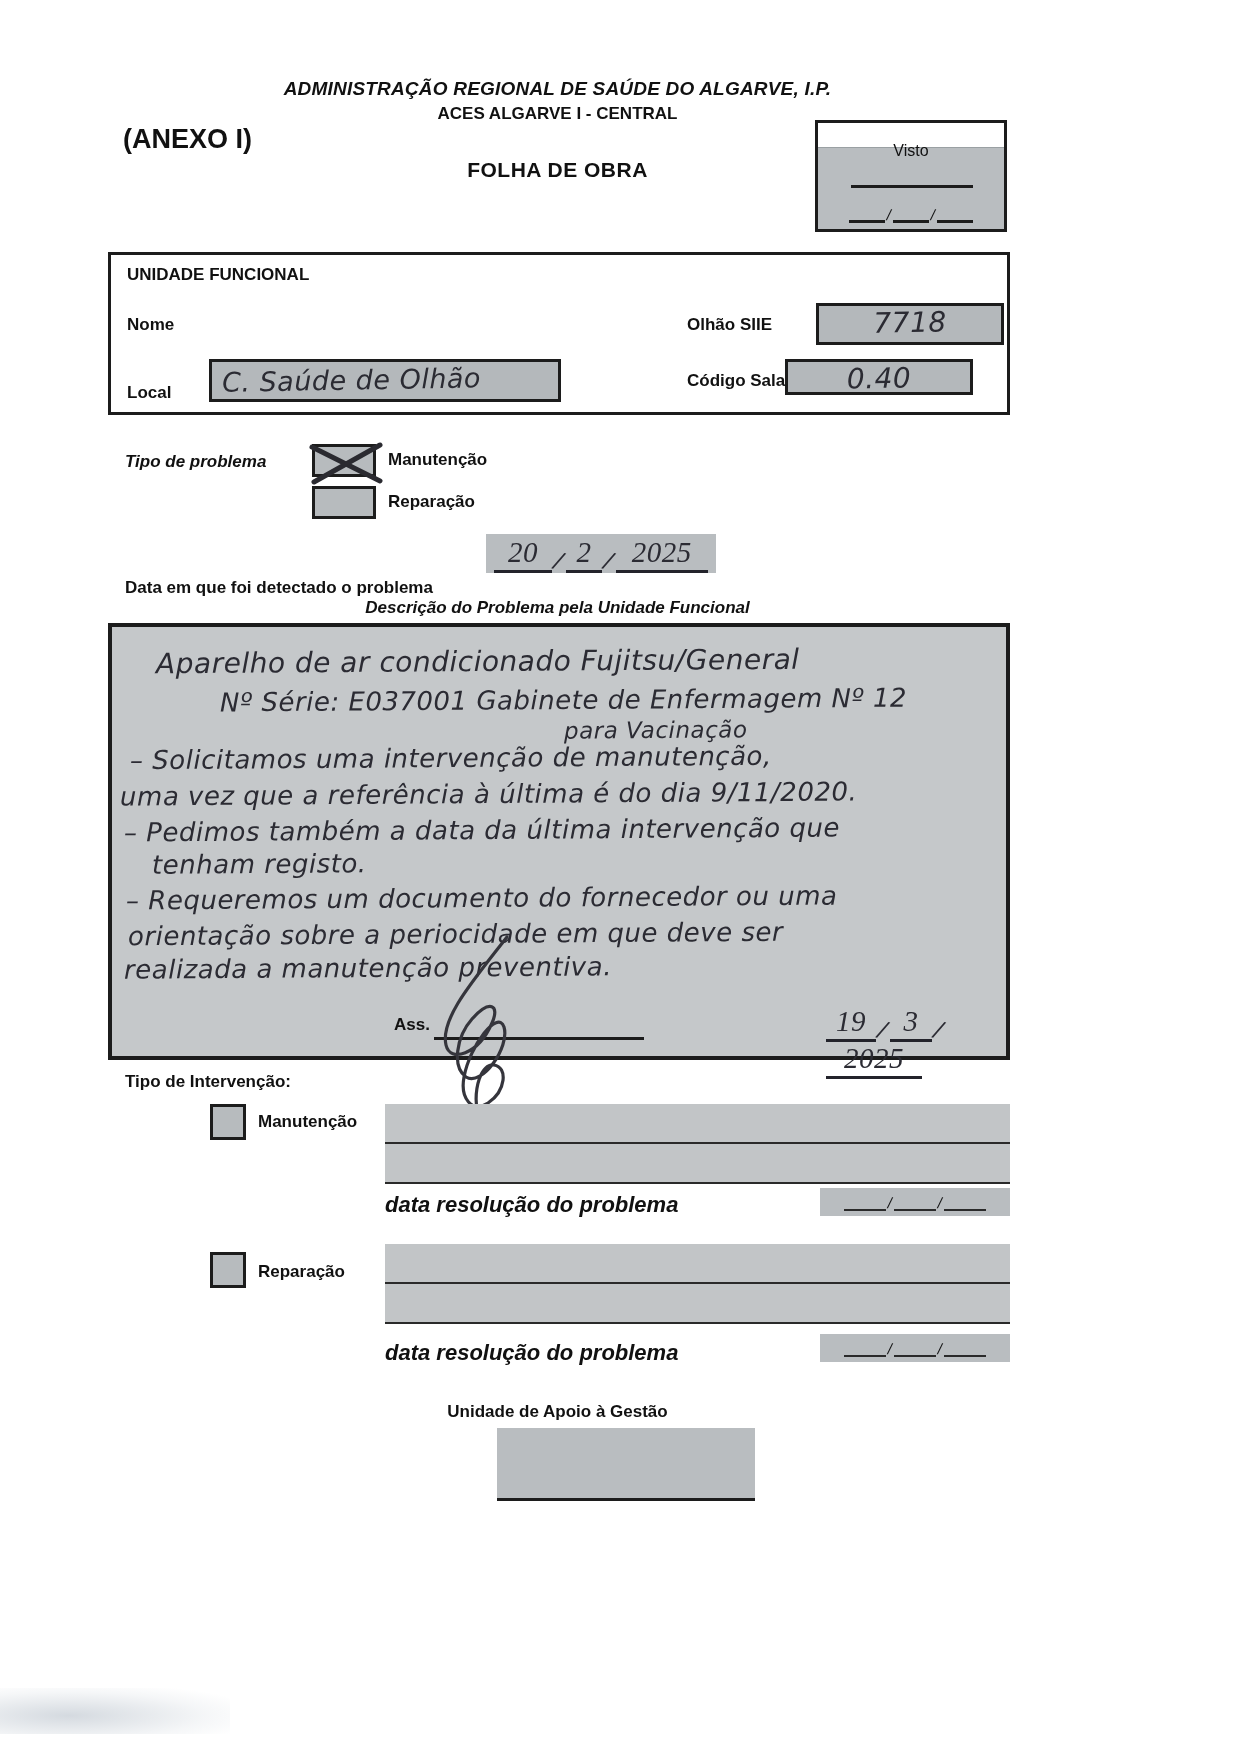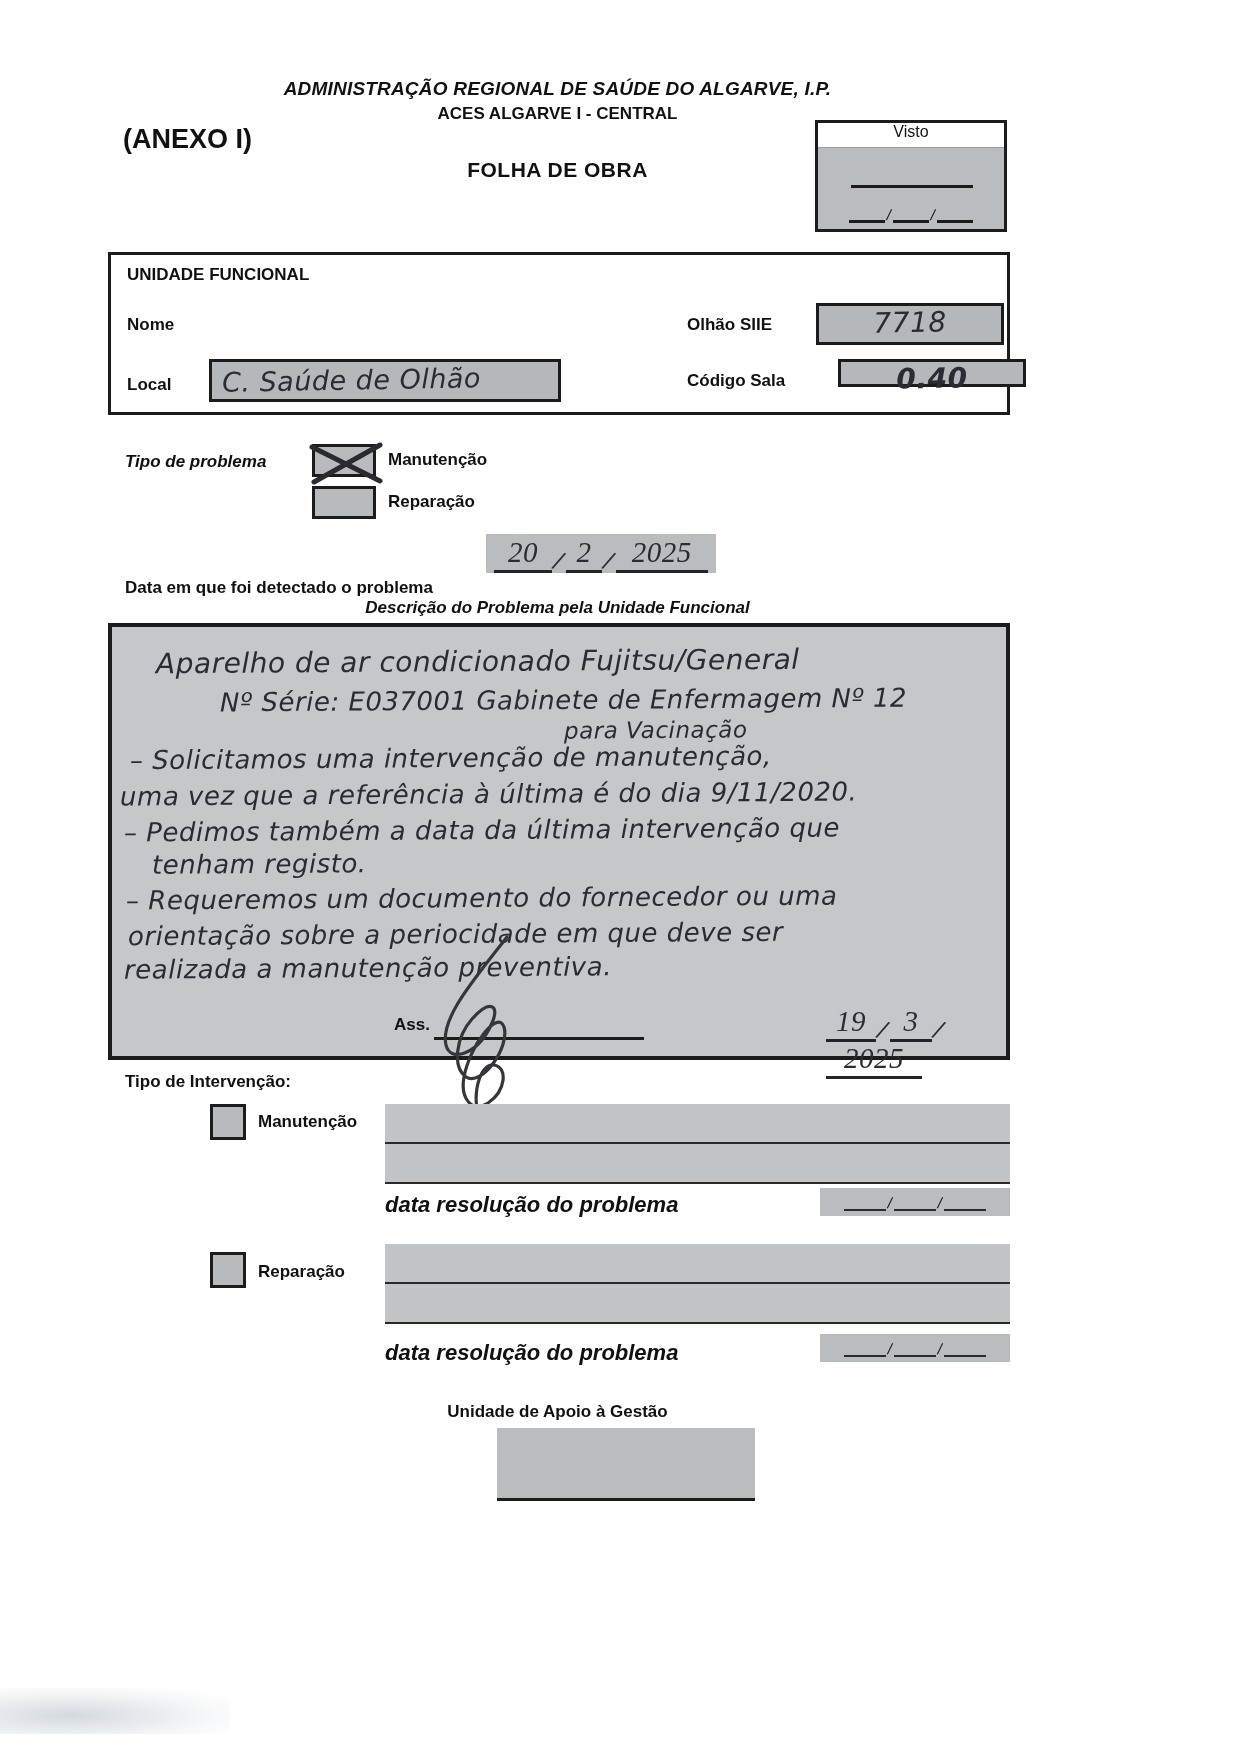--- a/index.html
+++ b/index.html
@@ -12,21 +12,21 @@
 
   
   .org1{top:78px;font-size:19px;font-weight:bold;font-style:italic;letter-spacing:.2px;}
   .org2{top:104px;font-size:17px;font-weight:bold;}
   .annex{left:123px;top:124px;font-size:27px;font-weight:bold;}
   .form-title{top:158px;font-size:21px;font-weight:bold;letter-spacing:.5px;}
 
   
   .visto{left:815px;top:120px;width:186px;height:106px;border:3px solid #1c1c1c;background:#b9bdc0;}
   .visto-head{position:absolute;left:0;top:0;width:100%;height:25px;background:#fff;
-    border-bottom:1px solid #9aa0a3;text-align:center;font-size:16px;padding-top:0;box-sizing:border-box;}
+    border-bottom:1px solid #9aa0a3;text-align:center;font-size:16px;padding-top:19px;box-sizing:border-box;}
   .visto-line{position:absolute;left:33px;top:62px;width:122px;border-bottom:3px solid #1c1c1c;}
   .visto-date{position:absolute;left:0;bottom:6px;width:100%;text-align:center;font-size:14px;}
   .seg{display:inline-block;border-bottom:3px solid #1c1c1c;height:14px;vertical-align:bottom;font-family:Liberation Serif, serif;}
   .visto-date .seg{width:36px;}
   .slash{display:inline-block;transform:skewX(-12deg);font-size:15px;padding:0 2px;vertical-align:bottom;}
 
   
   .uf-box{left:108px;top:252px;width:902px;height:163px;border:3px solid #1c1c1c;background:#fff;box-sizing:border-box;}
   .uf-title{position:absolute;left:16px;top:10px;font-size:17px;font-weight:bold;}
   .uf-label{position:absolute;font-size:17px;font-weight:bold;}
@@ -99,32 +99,32 @@
     <div class="visto-date">
       <span class="seg"></span><span class="slash">/</span><span class="seg"></span><span class="slash">/</span><span class="seg"></span>
     </div>
   </div>
 
   <div class="abs uf-box">
     <div class="uf-title">UNIDADE FUNCIONAL</div>
 
     <div class="uf-label" style="left:16px;top:60px;">Nome</div>
 
-    <div class="uf-label" style="left:16px;top:120px;">Local</div>
+    <div class="uf-label" style="left:16px;top:128px;">Local</div>
     <div class="field" style="left:98px;top:104px;width:352px;height:43px;">
       <span class="hand" style="font-size:27px;padding-left:10px;margin-top:2px;">C. Saúde de Olhão</span>
     </div>
 
     <div class="uf-label" style="left:576px;top:60px;">Olhão SIIE</div>
     <div class="field" style="left:705px;top:48px;width:188px;height:42px;">
       <span class="hand" style="font-size:28px;text-align:center;">7718</span>
     </div>
 
     <div class="uf-label" style="left:576px;top:116px;">Código Sala</div>
-    <div class="field" style="left:727px;top:104px;width:188px;height:28px;font-weight:bold;">
+    <div class="field" style="left:674px;top:104px;width:188px;height:36px;">
       <span class="hand" style="font-size:28px;text-align:center;">0.40</span>
     </div>
   </div>
 
   <div class="abs tp-label">Tipo de problema</div>
 
   <div class="chk chk-lg" style="left:312px;top:444px;">
     <svg class="xmark" viewBox="0 0 76 44">
       <path d="M4 6 L72 40" stroke="#2a2a30" stroke-width="5" fill="none" stroke-linecap="round"></path>
       <path d="M72 4 L6 41" stroke="#2a2a30" stroke-width="5" fill="none" stroke-linecap="round"></path>

